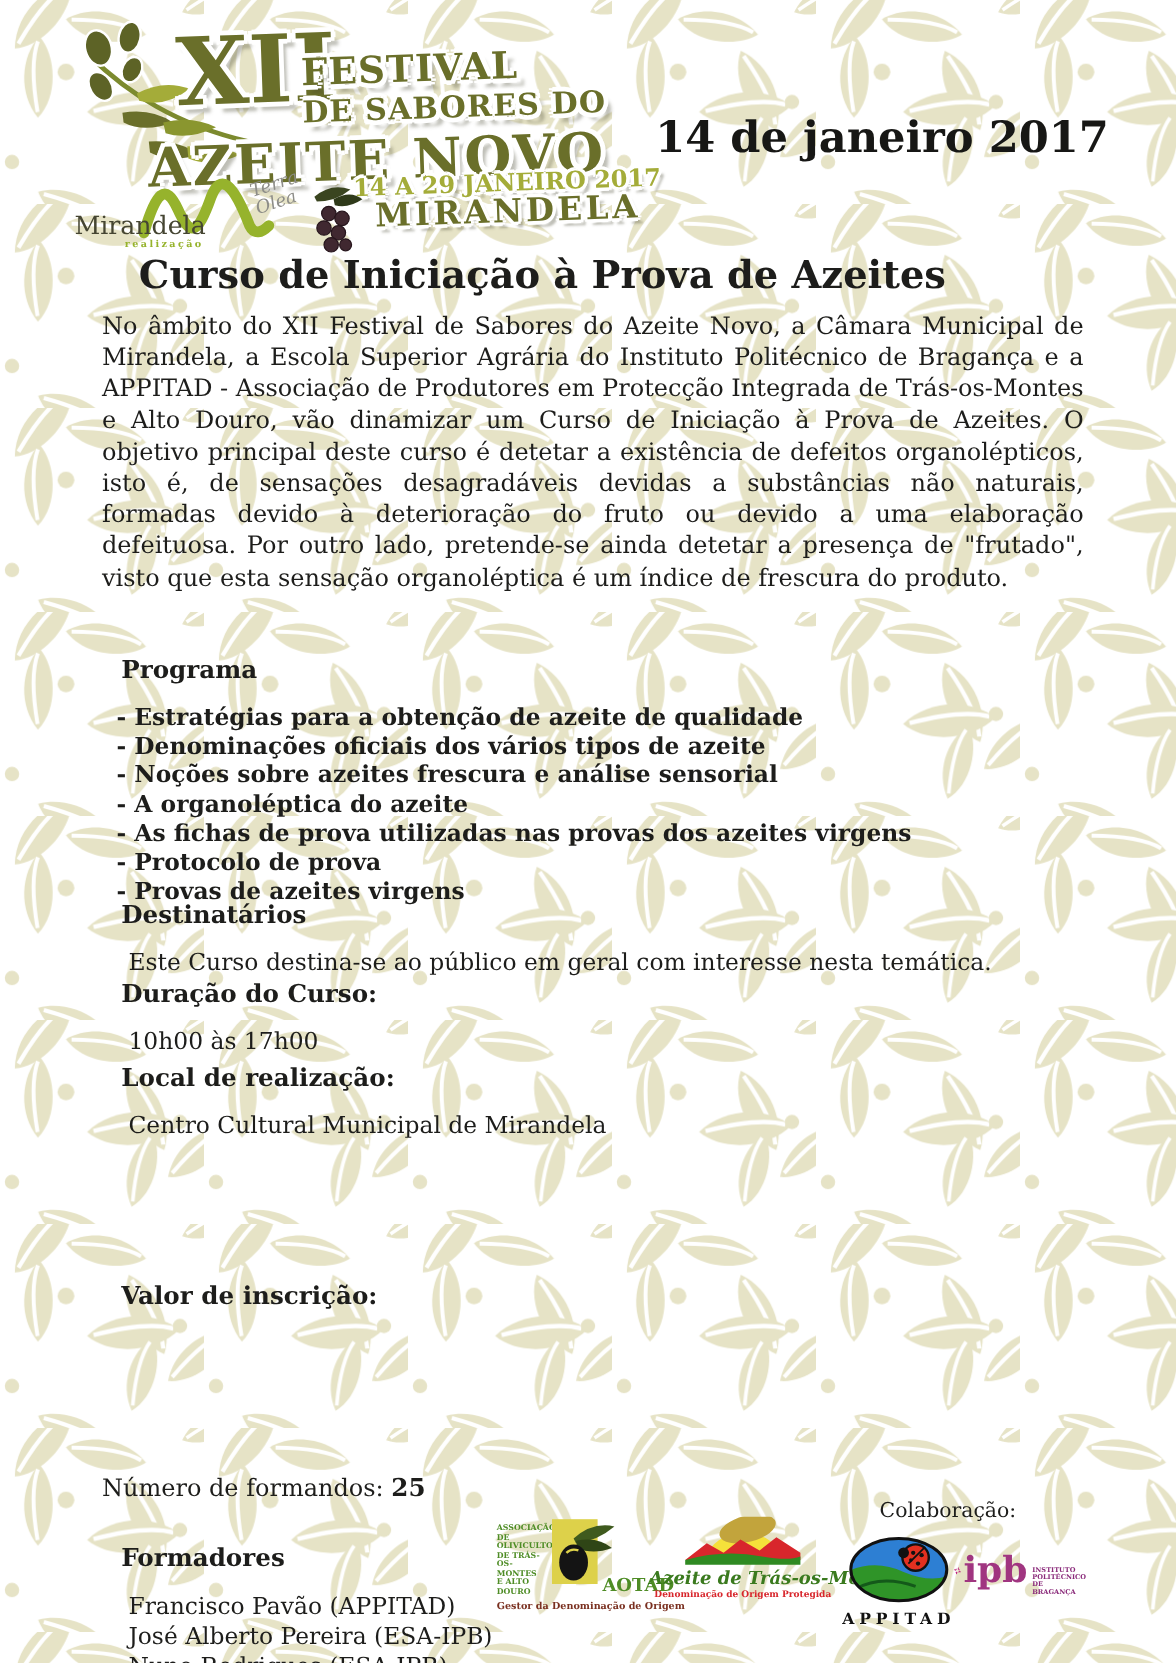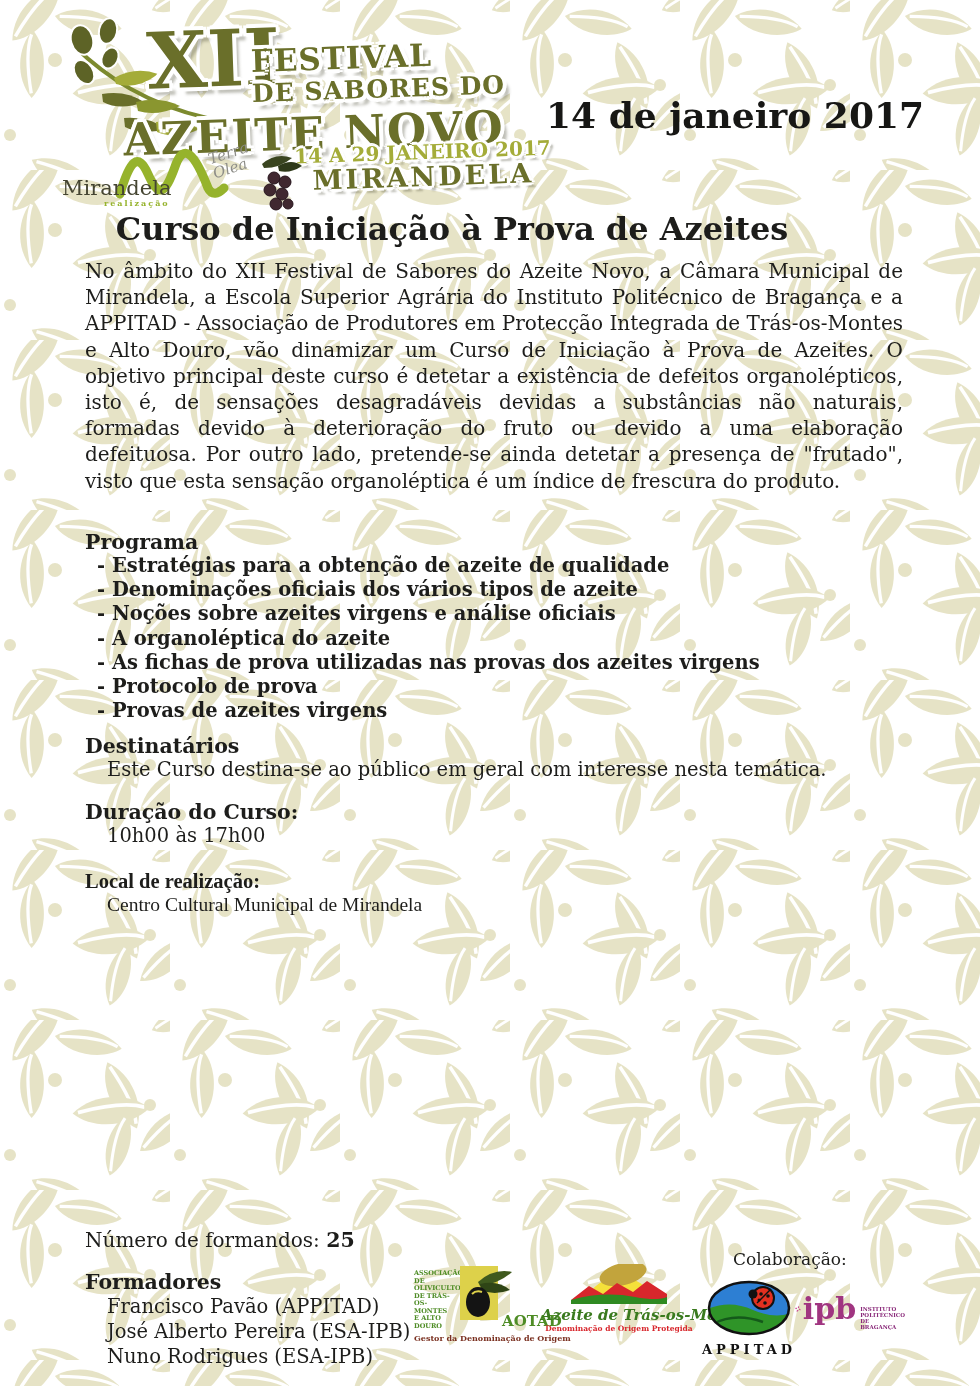--- a/index.html
+++ b/index.html
@@ -39,29 +39,29 @@
   .mir-name{position:absolute;left:0;top:32px;font-size:21px;color:#454532;}
   .mir-sub{position:absolute;left:42px;top:54px;font-size:8px;font-weight:bold;color:#96b32c;letter-spacing:2px;}
   .mir-zig{position:absolute;left:52px;top:0;}
   .terra{position:absolute;left:204px;top:138px;width:100px;height:76px;}
   .terra-text{position:absolute;left:6px;top:6px;width:52px;font-size:15px;font-style:italic;color:#8d8d88;transform:rotate(-18deg);line-height:15px;}
   .terra-olives{position:absolute;left:48px;top:14px;}
   
   .title{position:absolute;left:0;top:210px;width:904px;margin:0;text-align:center;font-size:32px;font-weight:bold;color:#1d1d1b;}
   .intro{position:absolute;left:85px;top:258px;width:818px;margin:0;font-size:20px;line-height:26.2px;text-align:justify;}
   .sec{position:absolute;left:85px;width:824px;}
-  .sec h2{margin:0;font-size:20.5px;font-weight:bold;}
+  .sec h2{margin:16px;font-size:20.5px;font-weight:bold;}
   .line{font-size:19.5px;line-height:23.5px;}
   .ind{padding-left:22px;}
   .ind2{padding-left:12px;}
   .sec-programa{top:530px;}
   .sec-programa .line{line-height:24.2px;font-weight:bold;}
   .sec-dest{top:734px;}
   .sec-dur{top:800px;}
-  .sec-loc{top:870px;font-family:Liberation Serif, serif;}
+  .sec-loc{top:870px;}
   .sec-insc{top:938px;}
   .sec-valor{top:1052px;}
   .sec-inclui{top:1118px;}
   .formandos{position:absolute;left:85px;top:1228px;font-size:20px;}
   .formandos b{font-size:20.5px;}
   .sec-form{top:1270px;}
   .sec-form .line{line-height:25px;}
   
   .colab{position:absolute;left:733px;top:1249px;font-size:17px;}
   .aotad{position:absolute;left:414px;top:1266px;width:130px;}
@@ -163,21 +163,21 @@
   </div>
 
   <h1 class="title">Curso de Iniciação à Prova de Azeites</h1>
 
   <p class="intro">No âmbito do XII Festival de Sabores do Azeite Novo, a Câmara Municipal de Mirandela, a Escola Superior Agrária do Instituto Politécnico de Bragança e a APPITAD - Associação de Produtores em Protecção Integrada de Trás-os-Montes e Alto Douro, vão dinamizar um Curso de Iniciação à Prova de Azeites. O objetivo principal deste curso é detetar a existência de defeitos organolépticos, isto é, de sensações desagradáveis devidas a substâncias não naturais, formadas devido à deterioração do fruto ou devido a uma elaboração defeituosa. Por outro lado, pretende-se ainda detetar a presença de "frutado", visto que esta sensação organoléptica é um índice de frescura do produto.</p>
 
   <section class="sec sec-programa">
     <h2>Programa</h2>
     <div class="line ind2">- Estratégias para a obtenção de azeite de qualidade</div>
     <div class="line ind2">- Denominações oficiais dos vários tipos de azeite</div>
-    <div class="line ind2">- Noções sobre azeites virgens e análise oficiais</div>
+    <div class="line ind2">- Noções sobre azeites frescura e análise sensorial</div>
     <div class="line ind2">- A organoléptica do azeite</div>
     <div class="line ind2">- As fichas de prova utilizadas nas provas dos azeites virgens</div>
     <div class="line ind2">- Protocolo de prova</div>
     <div class="line ind2">- Provas de azeites virgens</div>
   </section>
 
   <section class="sec sec-dest">
     <h2>Destinatários</h2>
     <div class="line ind">Este Curso destina-se ao público em geral com interesse nesta temática.</div>
   </section>
@@ -187,20 +187,21 @@
     <div class="line ind">10h00 às 17h00</div>
   </section>
 
   <section class="sec sec-loc">
     <h2>Local de realização:</h2>
     <div class="line ind">Centro Cultural Municipal de Mirandela</div>
   </section>
 
 
   <section class="sec sec-valor">
+    <h2>Valor de inscrição:</h2>
   </section>
 
 
   <div class="formandos">
     <span>Número de formandos:</span>
     <b>25</b>
   </div>
 
   <section class="sec sec-form">
     <h2>Formadores</h2>

